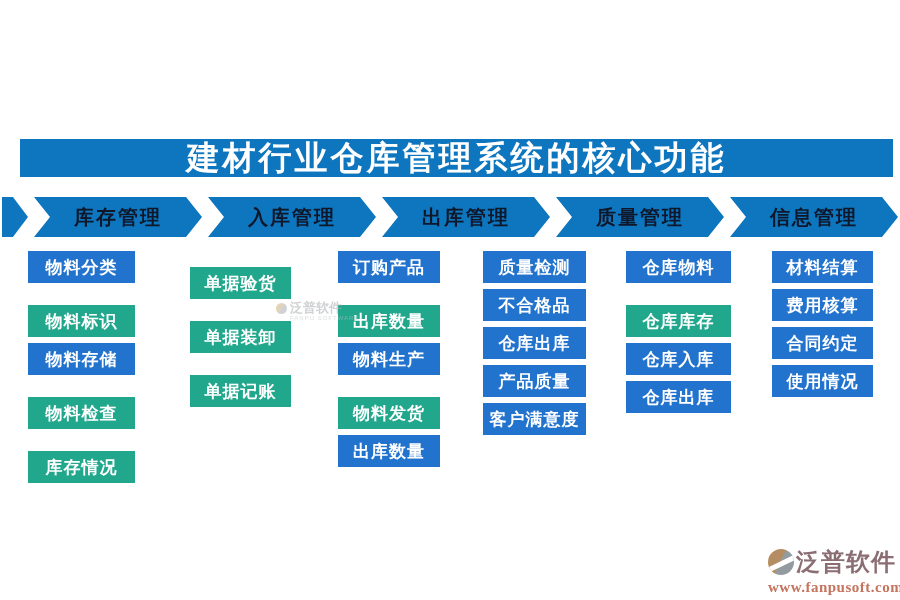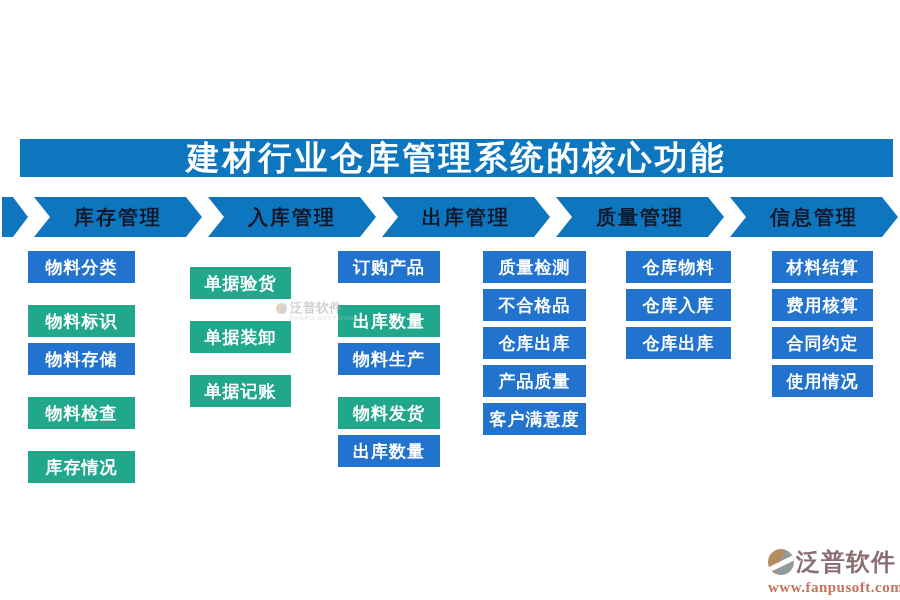--- a/index.html
+++ b/index.html
@@ -94,20 +94,21 @@
       </div>
       <div class="fn-col" style="left: 483px; width: 103px;">
         <div class="fn-btn blue">质量检测</div>
         <div class="fn-btn blue">不合格品</div>
         <div class="fn-btn blue">仓库出库</div>
         <div class="fn-btn blue">产品质量</div>
         <div class="fn-btn blue">客户满意度</div>
       </div>
       <div class="fn-col" style="left: 626px; width: 105px;">
         <div class="fn-btn blue">仓库物料</div>
+        <div class="fn-btn green">仓库库存</div>
         <div class="fn-btn blue">仓库入库</div>
         <div class="fn-btn blue">仓库出库</div>
       </div>
       <div class="fn-col" style="left: 772px; width: 101px;">
         <div class="fn-btn blue">材料结算</div>
         <div class="fn-btn blue">费用核算</div>
         <div class="fn-btn blue">合同约定</div>
         <div class="fn-btn blue">使用情况</div>
       </div>
     </div>

